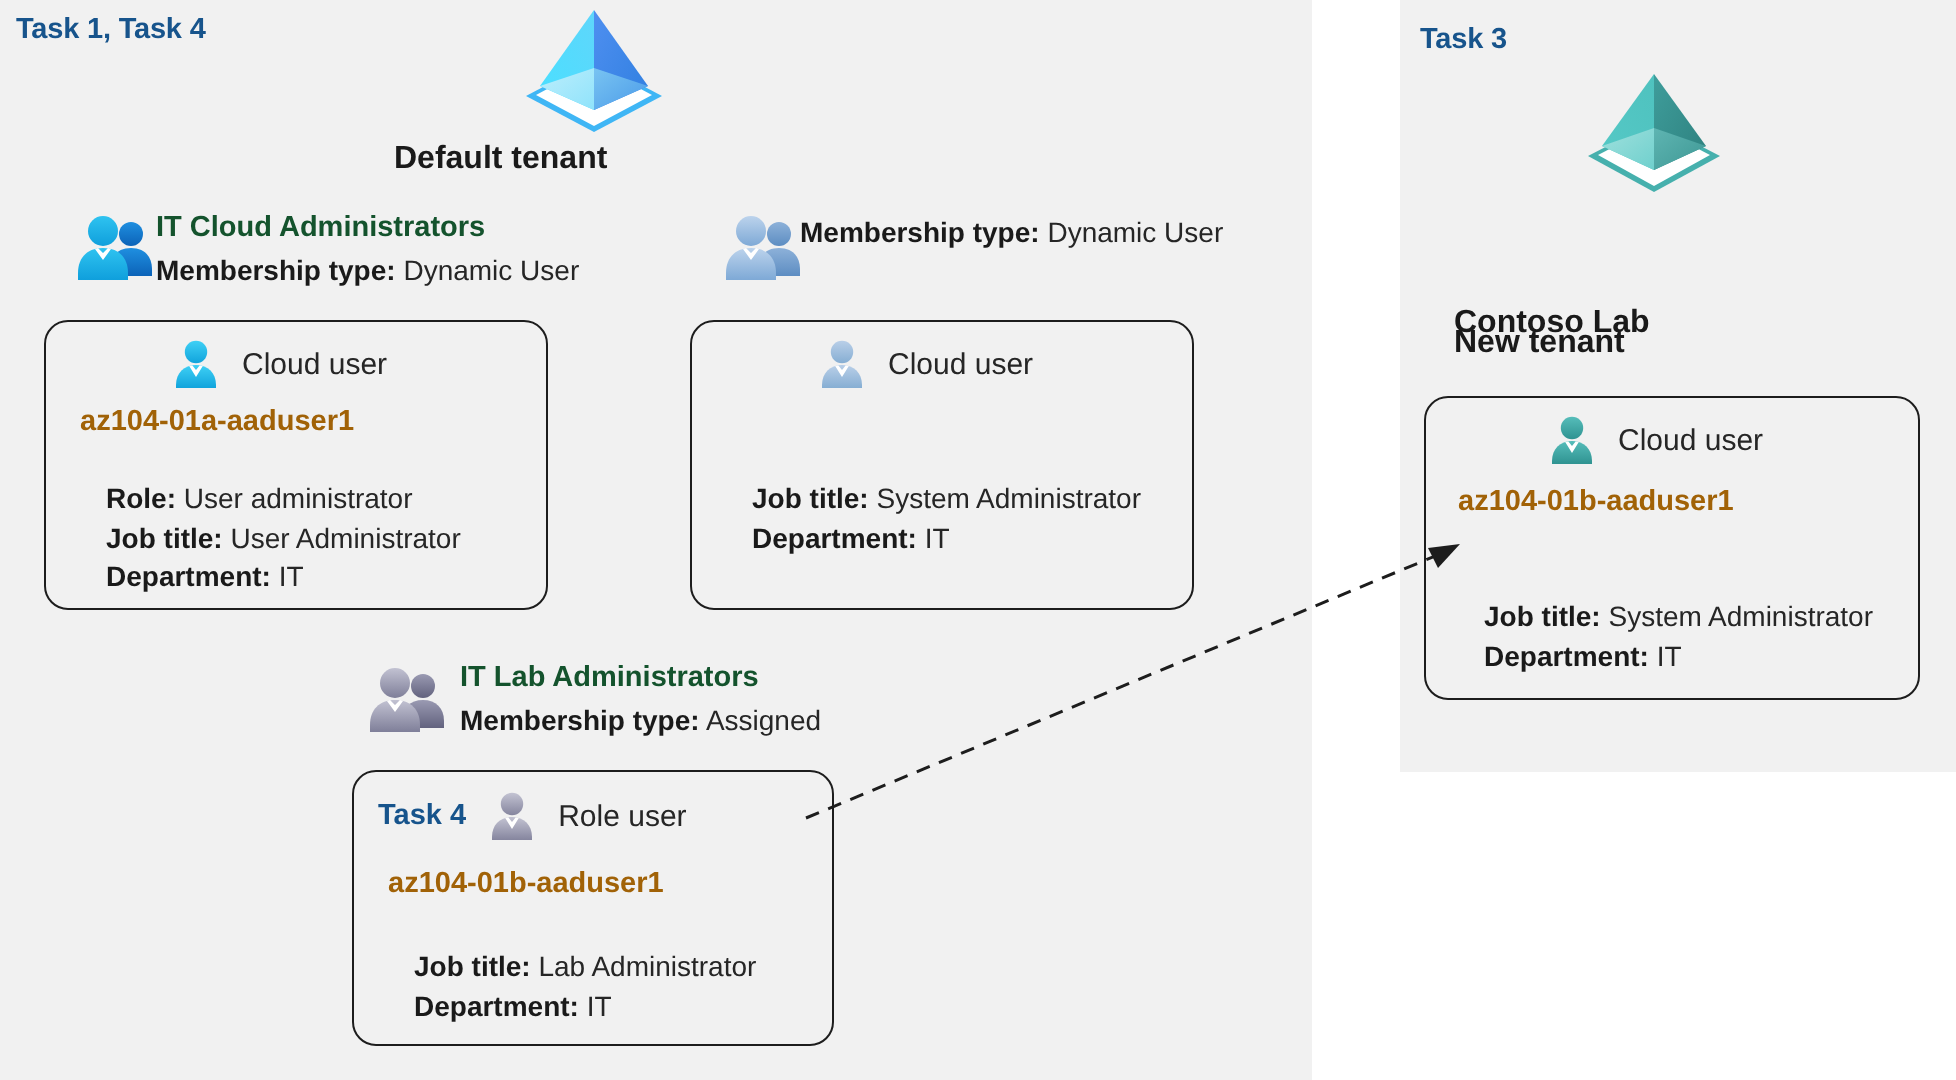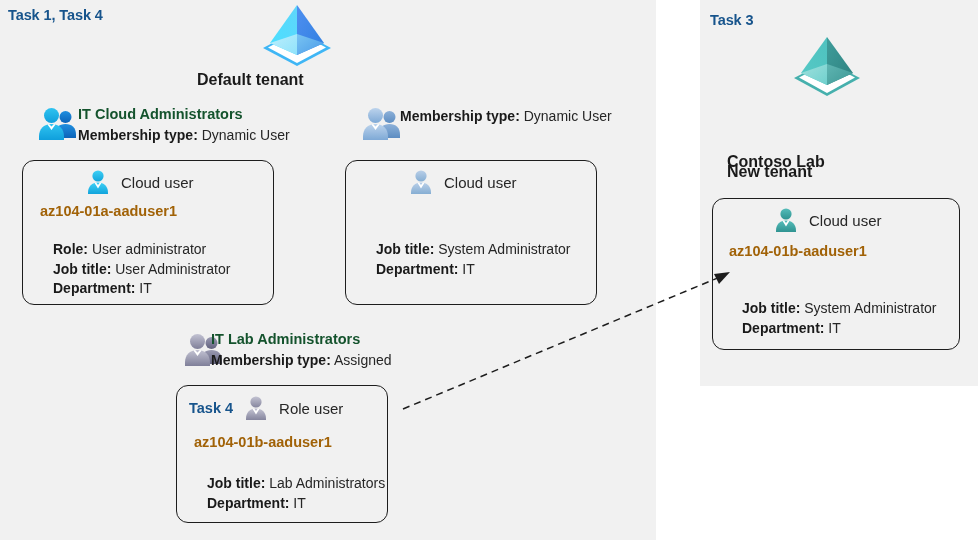--- a/index.html
+++ b/index.html
@@ -287,29 +287,29 @@
           <stop offset="1" stop-color="#62627e"></stop>
       </linearGradient>
     </defs>
     <circle cx="27.5" cy="10" r="6" fill="url(#gi3b)"></circle>
     <path d="M27.5 17 C34 17 38 21 38 27.5 L38 31 L17 31 L17 27.5 C17 21 21 17 27.5 17 Z" fill="url(#gi3b)"></path>
     <circle cx="13.5" cy="8.5" r="7.5" fill="url(#gi3a)"></circle>
     <path d="M13.5 17 C21.5 17 26 22 26 29.5 L26 33 L1 33 L1 29.5 C1 22 5.5 17 13.5 17 Z" fill="url(#gi3a)"></path>
     <path d="M9.5 17.5 L13.5 23 L17.5 17.5 L16 17 L13.5 19.5 L11 17 Z" fill="#ffffff"></path>
   </svg>
 </div>
-<div class="grp" style="left:211px;top:330px;">
+<div class="grp" style="left:230px;top:330px;">
   <div class="grp-name">IT Lab Administrators</div>
   <div class="grp-mem">
     <b>Membership type:</b>
     <span>Assigned</span>
   </div>
 </div>
 
-<div class="card" style="left:176px;top:385px;width:212px;height:138px;">
+<div class="card" style="left:176px;top:385px;width:241px;height:138px;">
   <div class="card-head" style="left:12px;top:9px;">
     <span class="ch-task">Task 4</span>
     <span class="user-icon">
       <svg width="26" height="26" viewBox="0 0 26 26">
         <defs>
             <linearGradient id="u3" x1="0" y1="0" x2="0" y2="1">
           <stop offset="0" stop-color="#c3c3d2"></stop>
               <stop offset="1" stop-color="#85859e"></stop>
         </linearGradient>
           </defs>
@@ -317,21 +317,21 @@
         <path d="M13 13.5 C19 13.5 23 17.5 23 23.5 L23 25 L3 25 L3 23.5 C3 17.5 7 13.5 13 13.5 Z" fill="url(#u3)"></path>
         <path d="M9.6 14 L13 19.5 L16.4 14 L14.9 13.6 L13 16 L11.1 13.6 Z" fill="#ffffff"></path>
       </svg>
     </span>
     <span class="ch-type">Role user</span>
   </div>
   <div class="card-upn" style="left:17px;top:48px;">az104-01b-aaduser1</div>
   <div class="card-attrs" style="left:17px;top:88px;">
     <div>
       <b>Job title:</b>
-      <span>Lab Administrators</span>
+      <span>Lab Administrator</span>
     </div>
     <div>
       <b>Department:</b>
       <span>IT</span>
     </div>
   </div>
 </div>
 
 <div class="card" style="left:712px;top:198px;width:248px;height:152px;">
   <div class="card-head" style="left:60px;top:8px;">

